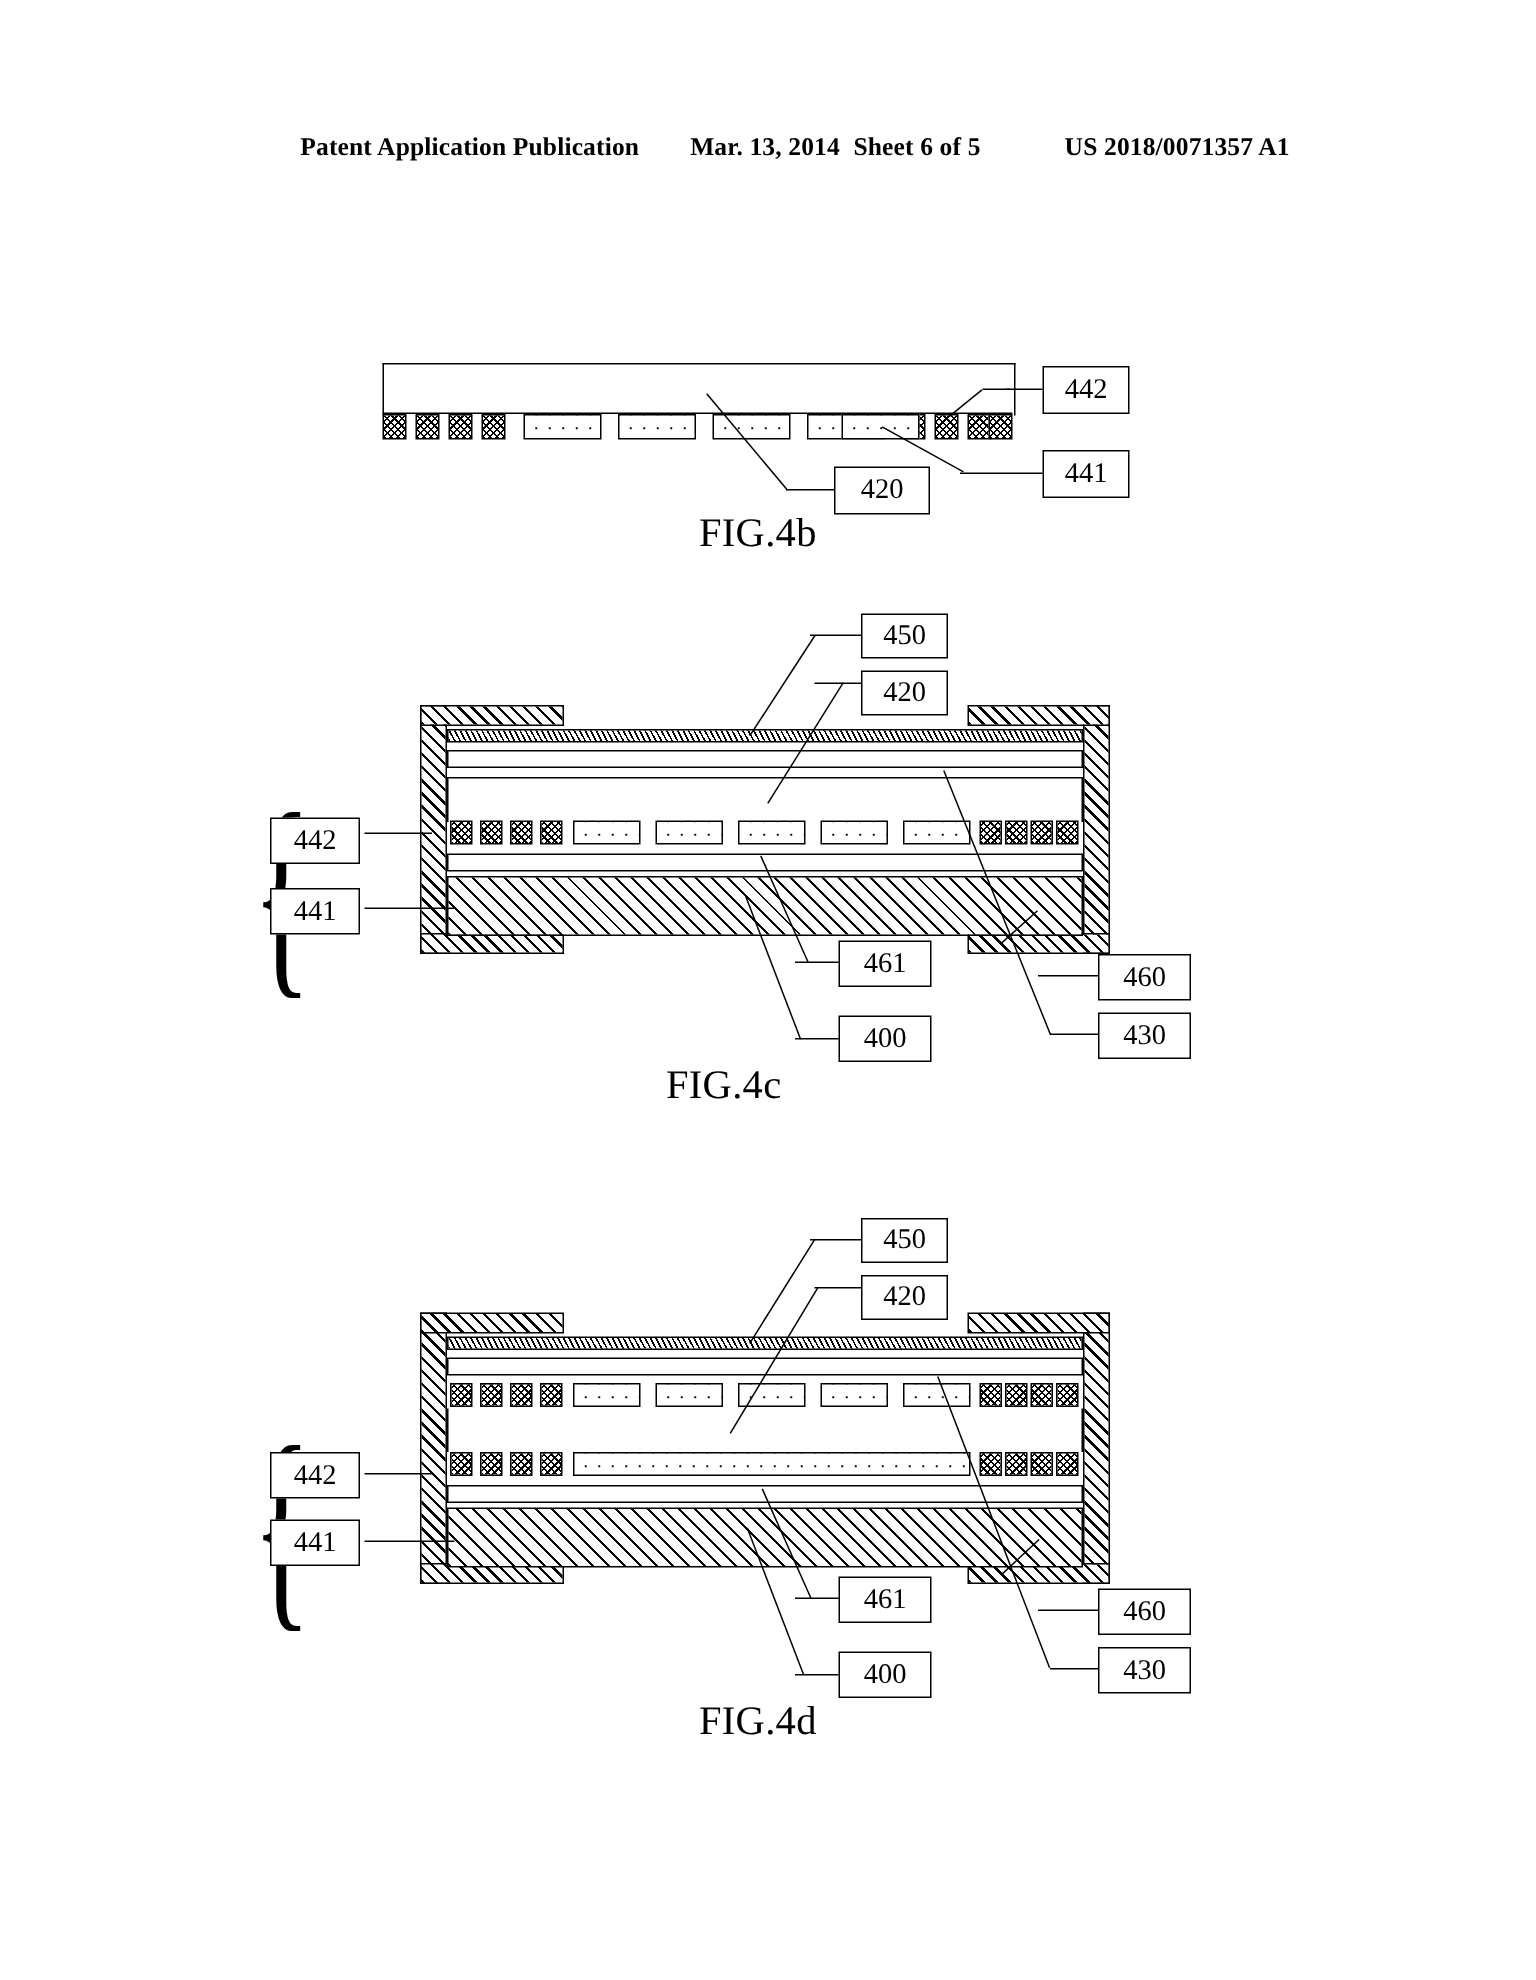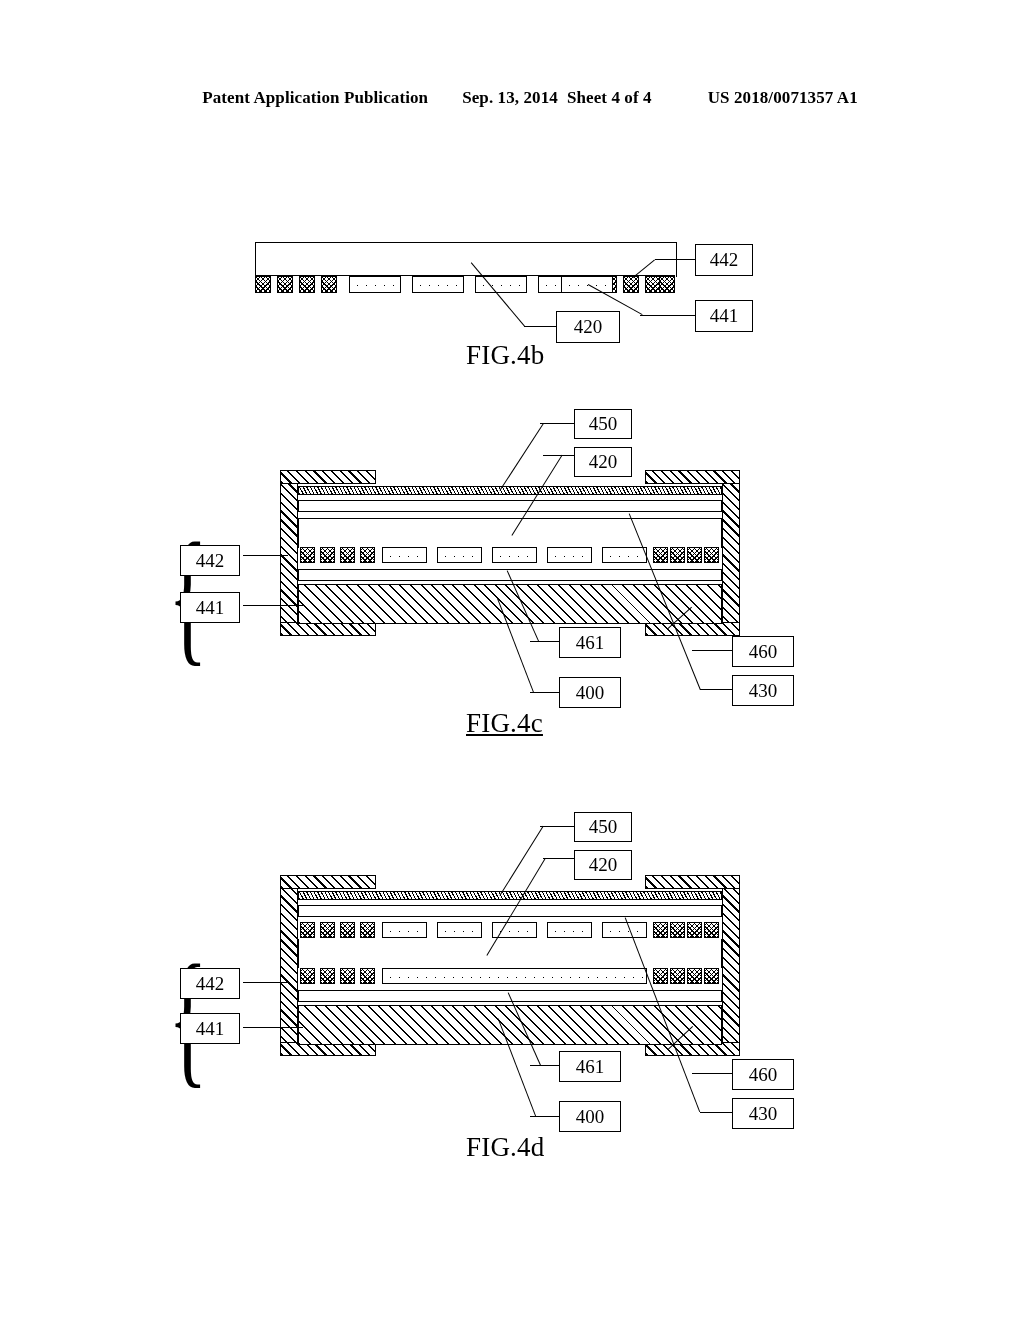--- a/index.html
+++ b/index.html
@@ -77,22 +77,22 @@
 
   .brace{ position:absolute; font-family:"Liberation Serif", serif;
           font-size:150px; line-height:1; color:#000; transform:scaleX(.55);
           transform-origin:left center; }
 </style>
 </head>
 <body>
 
 <div id="page-header">
   <span class="hdr-pub">Patent Application Publication</span>
-  <span class="hdr-date">Sep. 13, 2014</span>
-  <span class="hdr-sheet">Sheet 4 of 4</span>
+  <span class="hdr-date">Mar. 13, 2014</span>
+  <span class="hdr-sheet">Sheet 6 of 5</span>
   <span class="hdr-doc">US 2018/0071357 A1</span>
 </div>
 
 <div class="fig" id="fig4b" style="left:0;top:0;width:1024px;height:380px;">
 
   <div style="position:absolute;left:255px;top:242px;width:420px;height:34px;
               border:1.6px solid #000;border-bottom:none;background:#fff;"></div>
   <div class="ln hline" style="left:255px;top:275px;width:420px;"></div>
 
   <div style="position:absolute;left:255px;top:276px;height:17px;width:420px;">
@@ -207,21 +207,21 @@
   <div class="refbox" style="left:559px;top:677px;width:62px;height:31px;">
     <span>400</span>
   </div>
   <div class="refbox" style="left:732px;top:636px;width:62px;height:31px;">
     <span>460</span>
   </div>
   <div class="refbox" style="left:732px;top:675px;width:62px;height:31px;">
     <span>430</span>
   </div>
 
-  <div class="figcap" style="left:466px;top:708px;text-decoration:underline;">FIG.4c</div>
+  <div class="figcap" style="left:444px;top:708px;">FIG.4c</div>
 </div>
 
 <div class="fig" id="fig4d" style="left:0;top:0;width:1024px;height:420px;">
 
   <div class="brace" style="left:168px;top:942px;">{</div>
 
   <div class="wallhatch" style="position:absolute;left:280px;top:875px;width:18px;height:181px;"></div>
   <div class="wallhatch" style="position:absolute;left:722px;top:875px;width:18px;height:181px;"></div>
   <div class="wallhatch" style="position:absolute;left:280px;top:875px;width:96px;height:14px;"></div>
   <div class="wallhatch" style="position:absolute;left:645px;top:875px;width:95px;height:14px;"></div>

